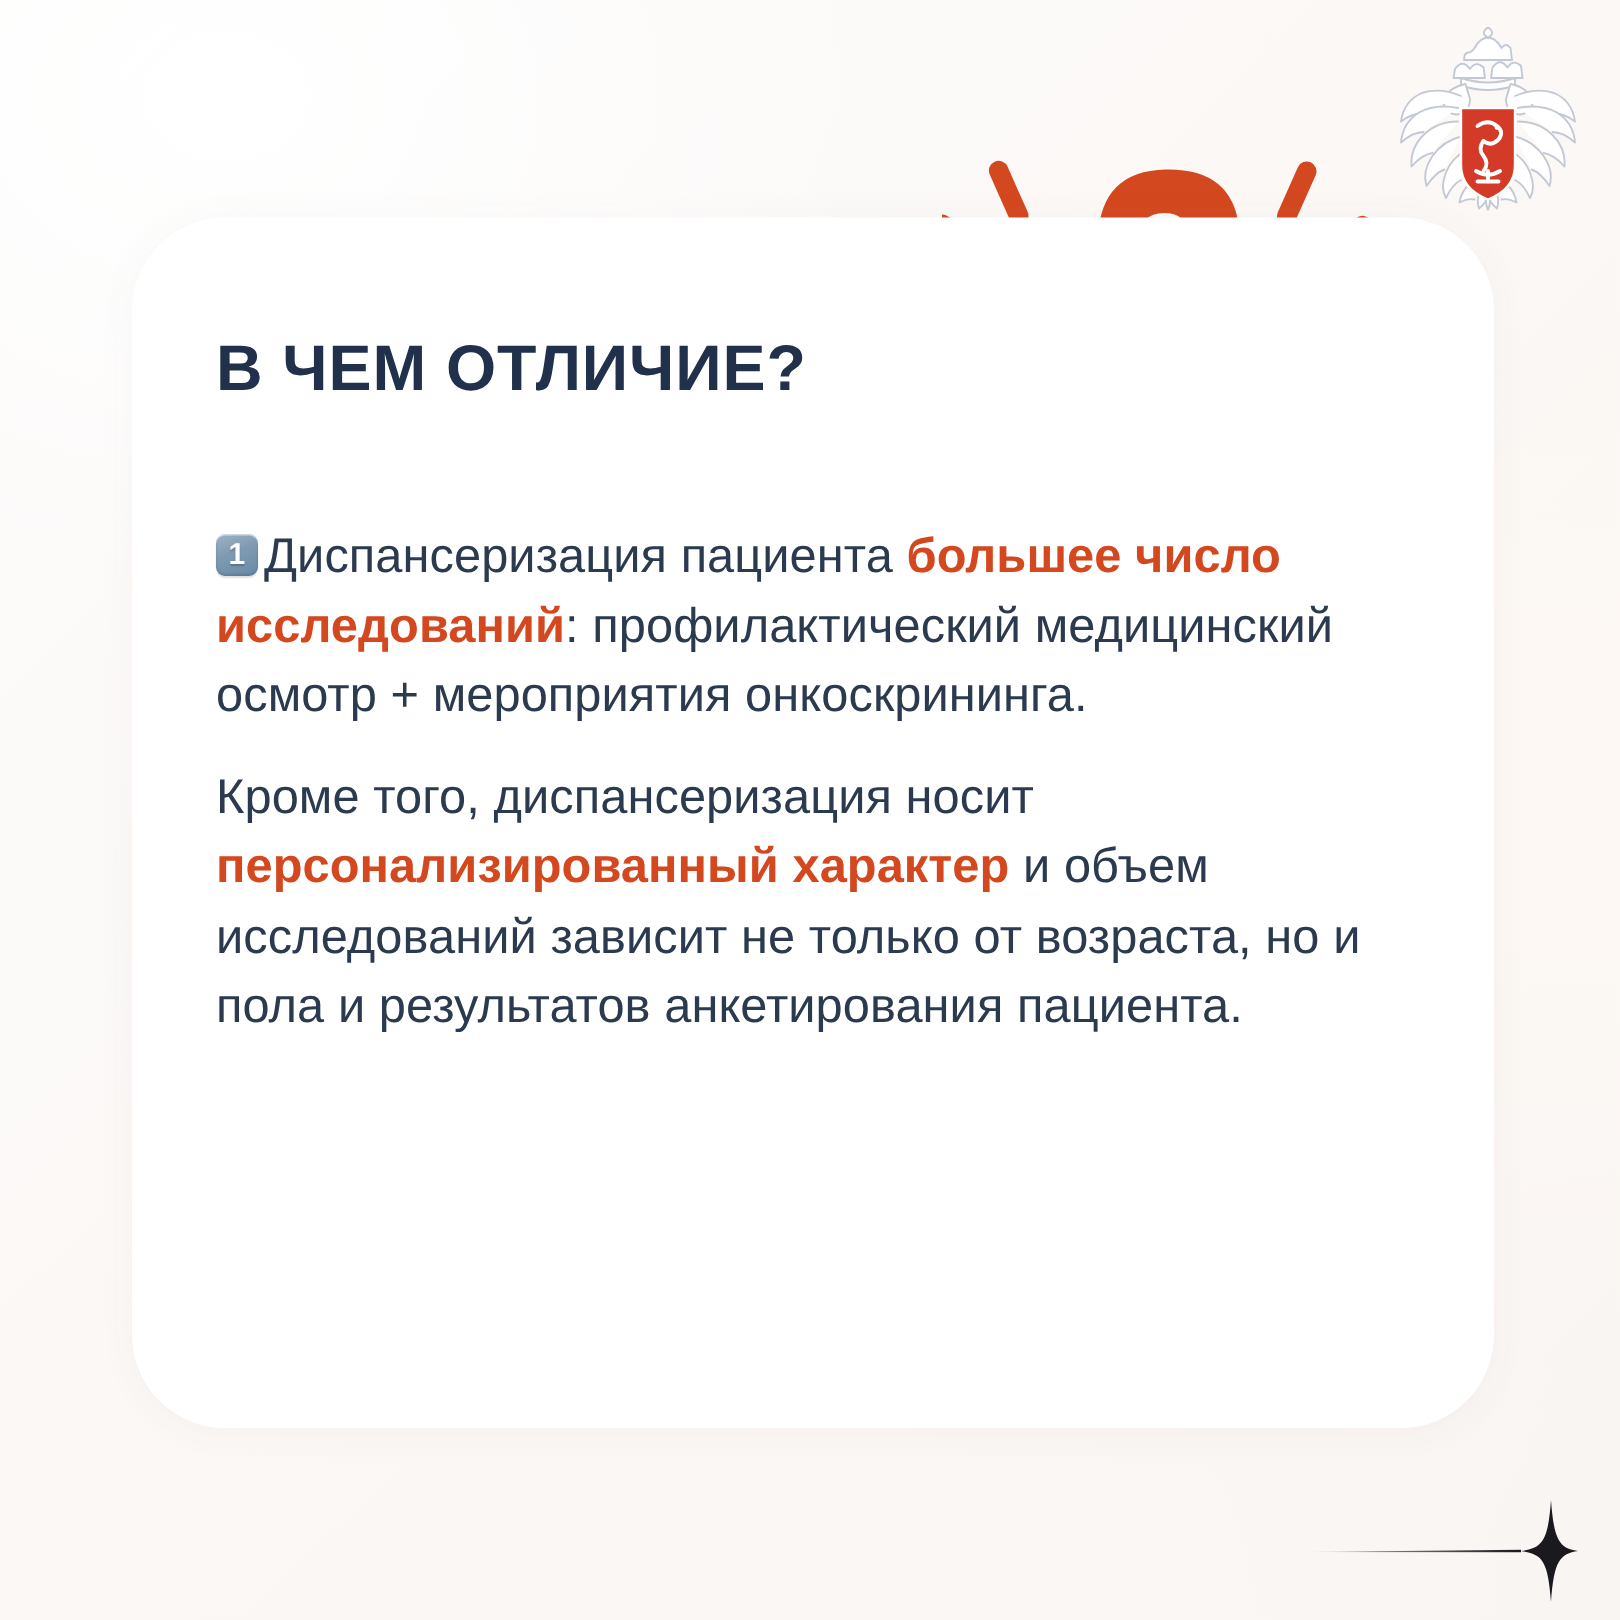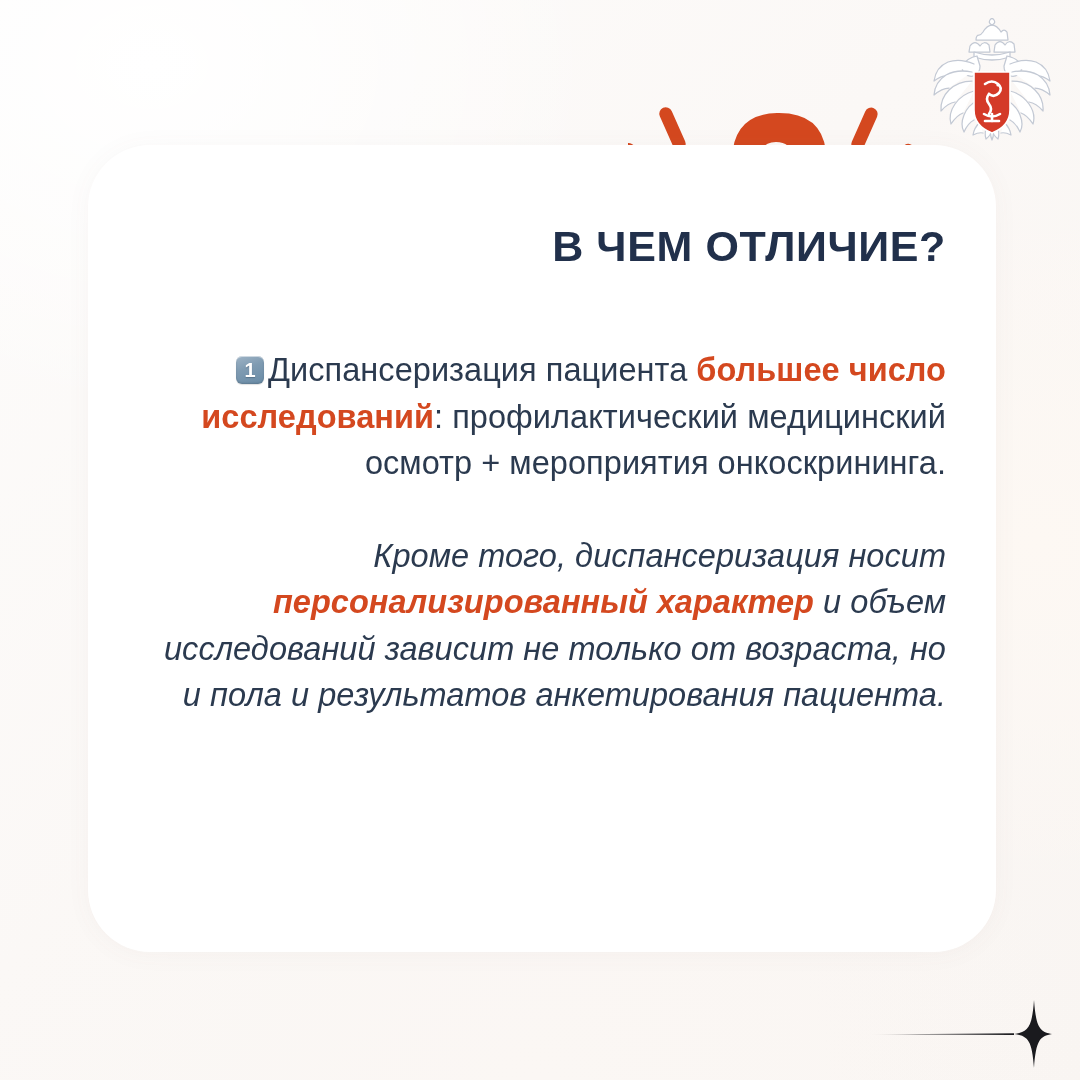--- a/index.html
+++ b/index.html
@@ -36,41 +36,40 @@
     width:908px; height:807px;
     background:#ffffff;
     border-radius:62px;
     box-shadow:0 2px 26px rgba(120,100,90,0.045);
   }
 
   .card-inner {
     position:absolute;
     left:56px; top:78px;
     right:50px;
-    text-align:right;
   }
 
   .title {
     font-size:43px;
     font-weight:bold;
     letter-spacing:0.6px;
     color:#21304b;
     line-height:1.1;
   }
 
   .body-block { margin-top:77px; }
 
   .para {
     font-size:32.5px;
     line-height:46.5px;
     color:#2b3a4f;
     font-weight:400;
     letter-spacing:0.05px;
   }
-  .para + .para { margin-top:46px;font-style:italic; }
+  .para + .para { margin-top:21px; }
 
   .hl {
     color:#d4481f;
     font-weight:bold;
   }
 
   
   .keycap {
     display:inline-block;
     position:relative;

